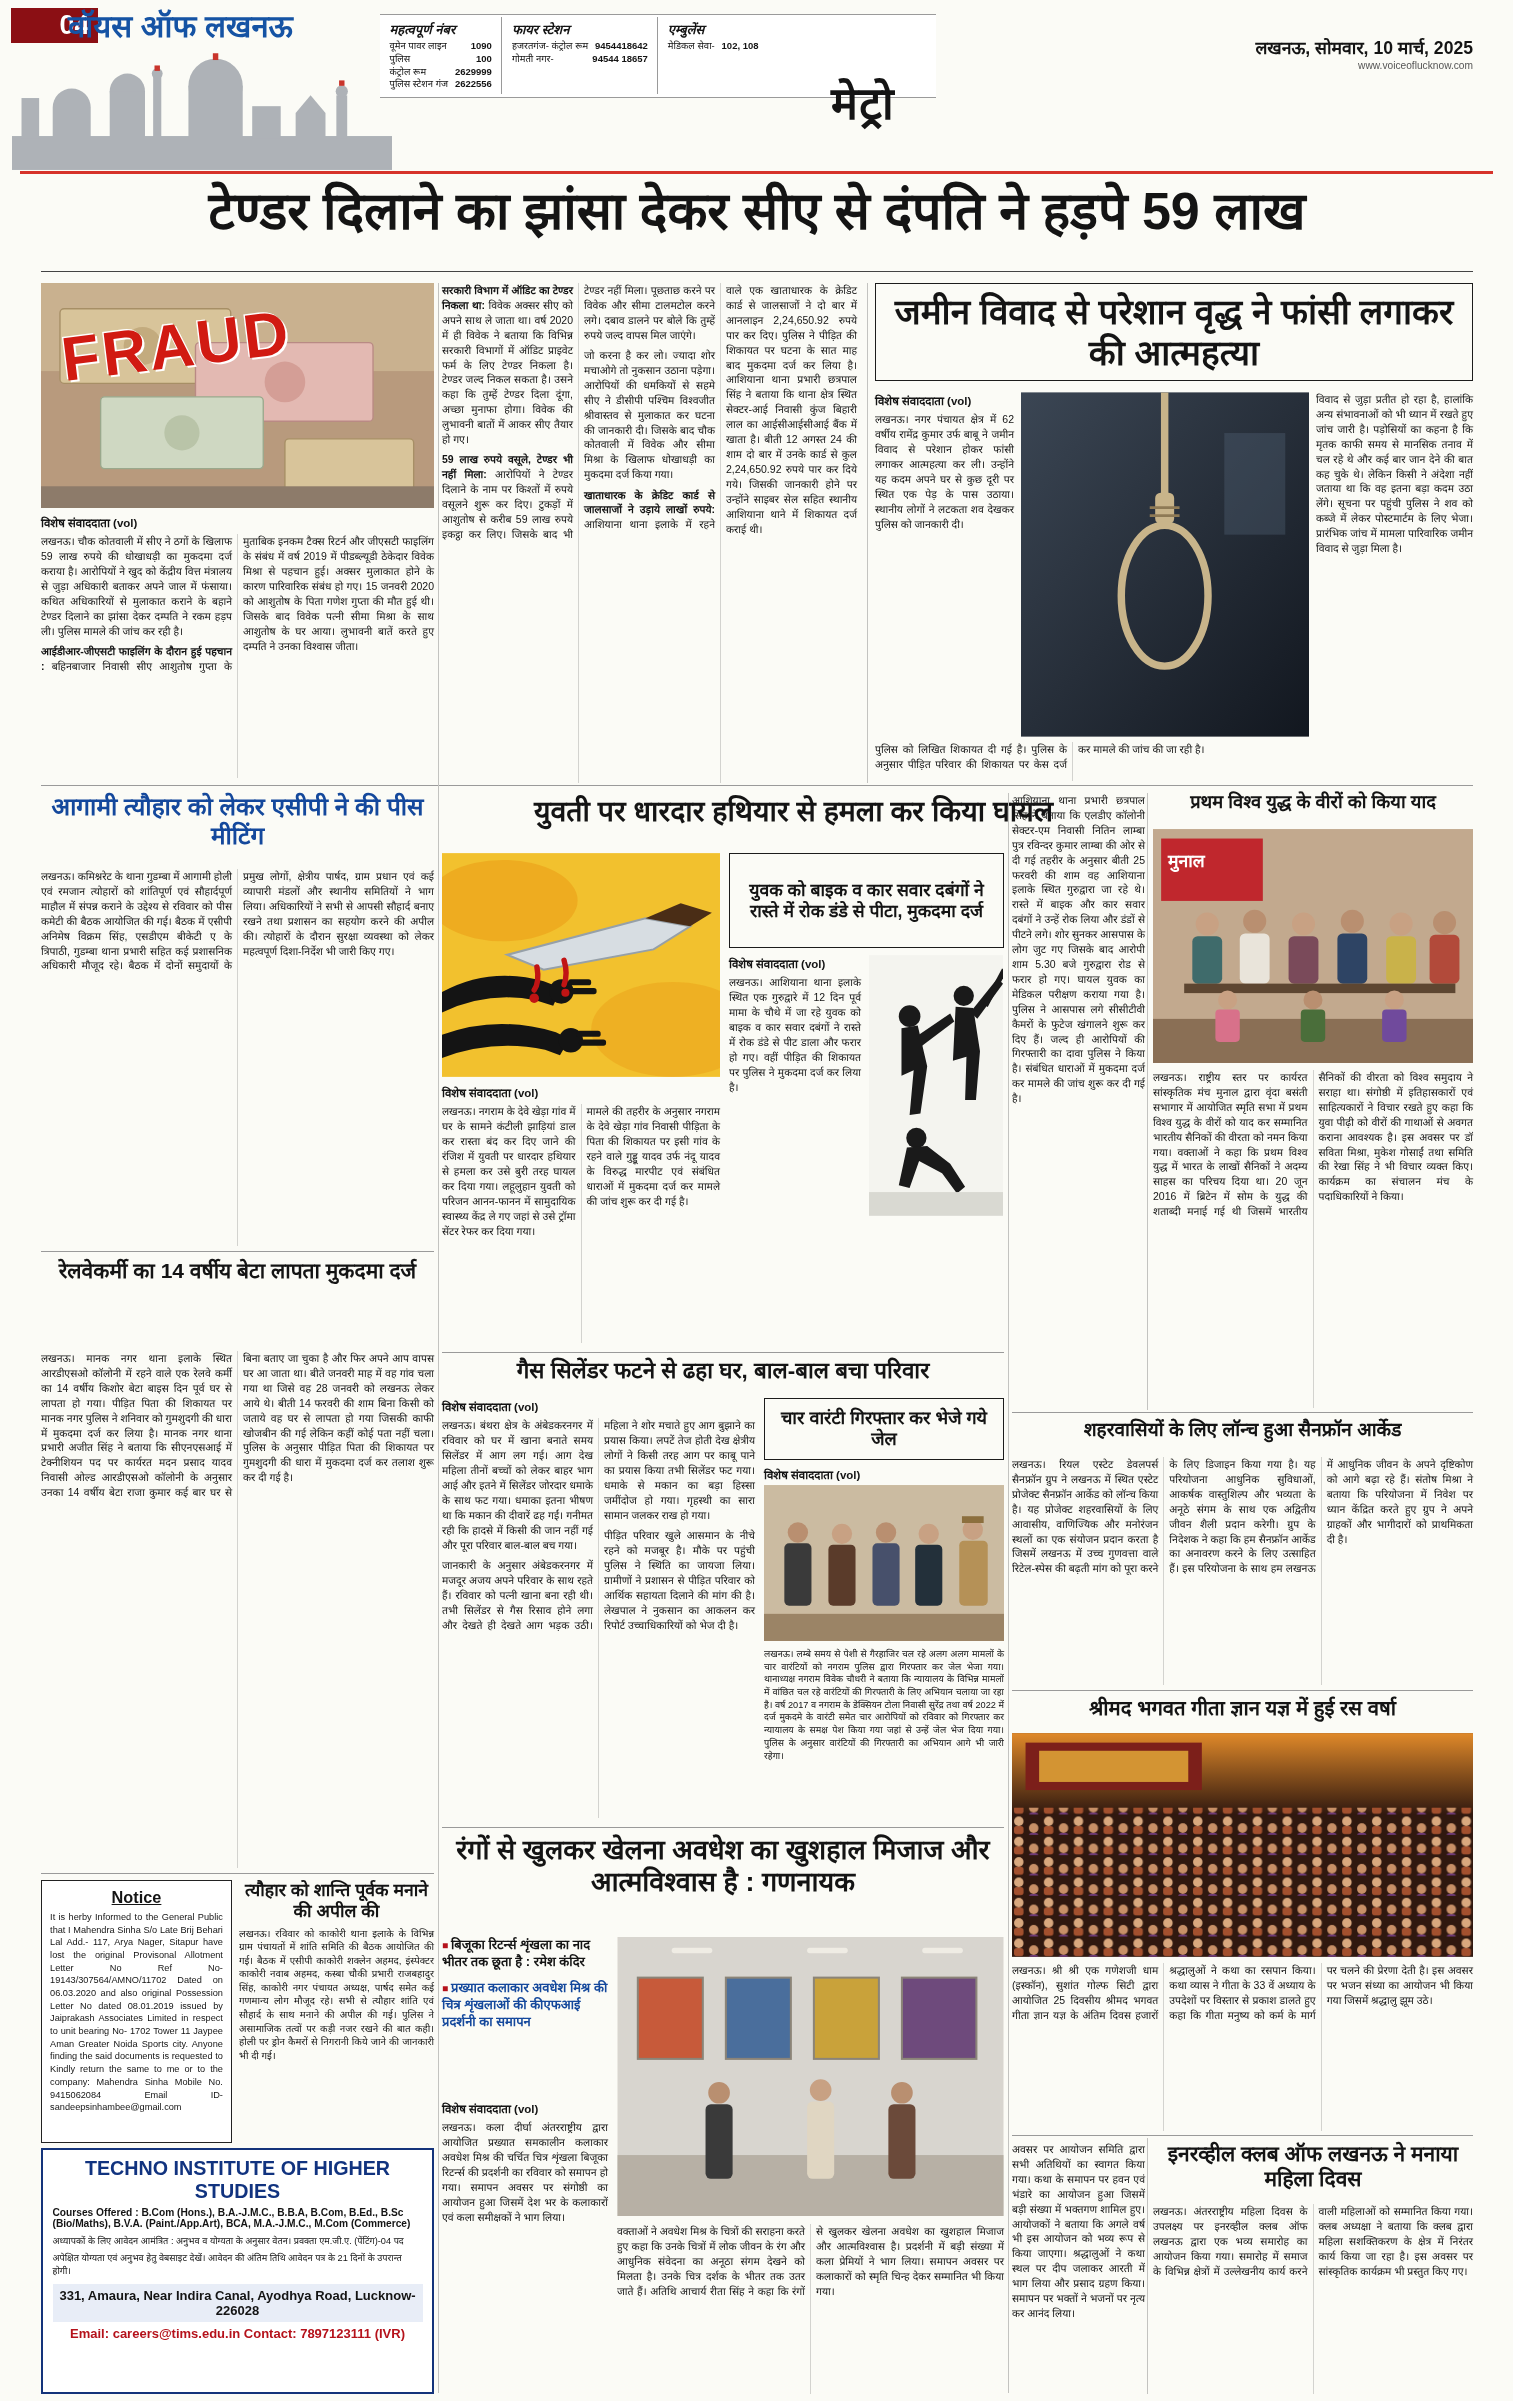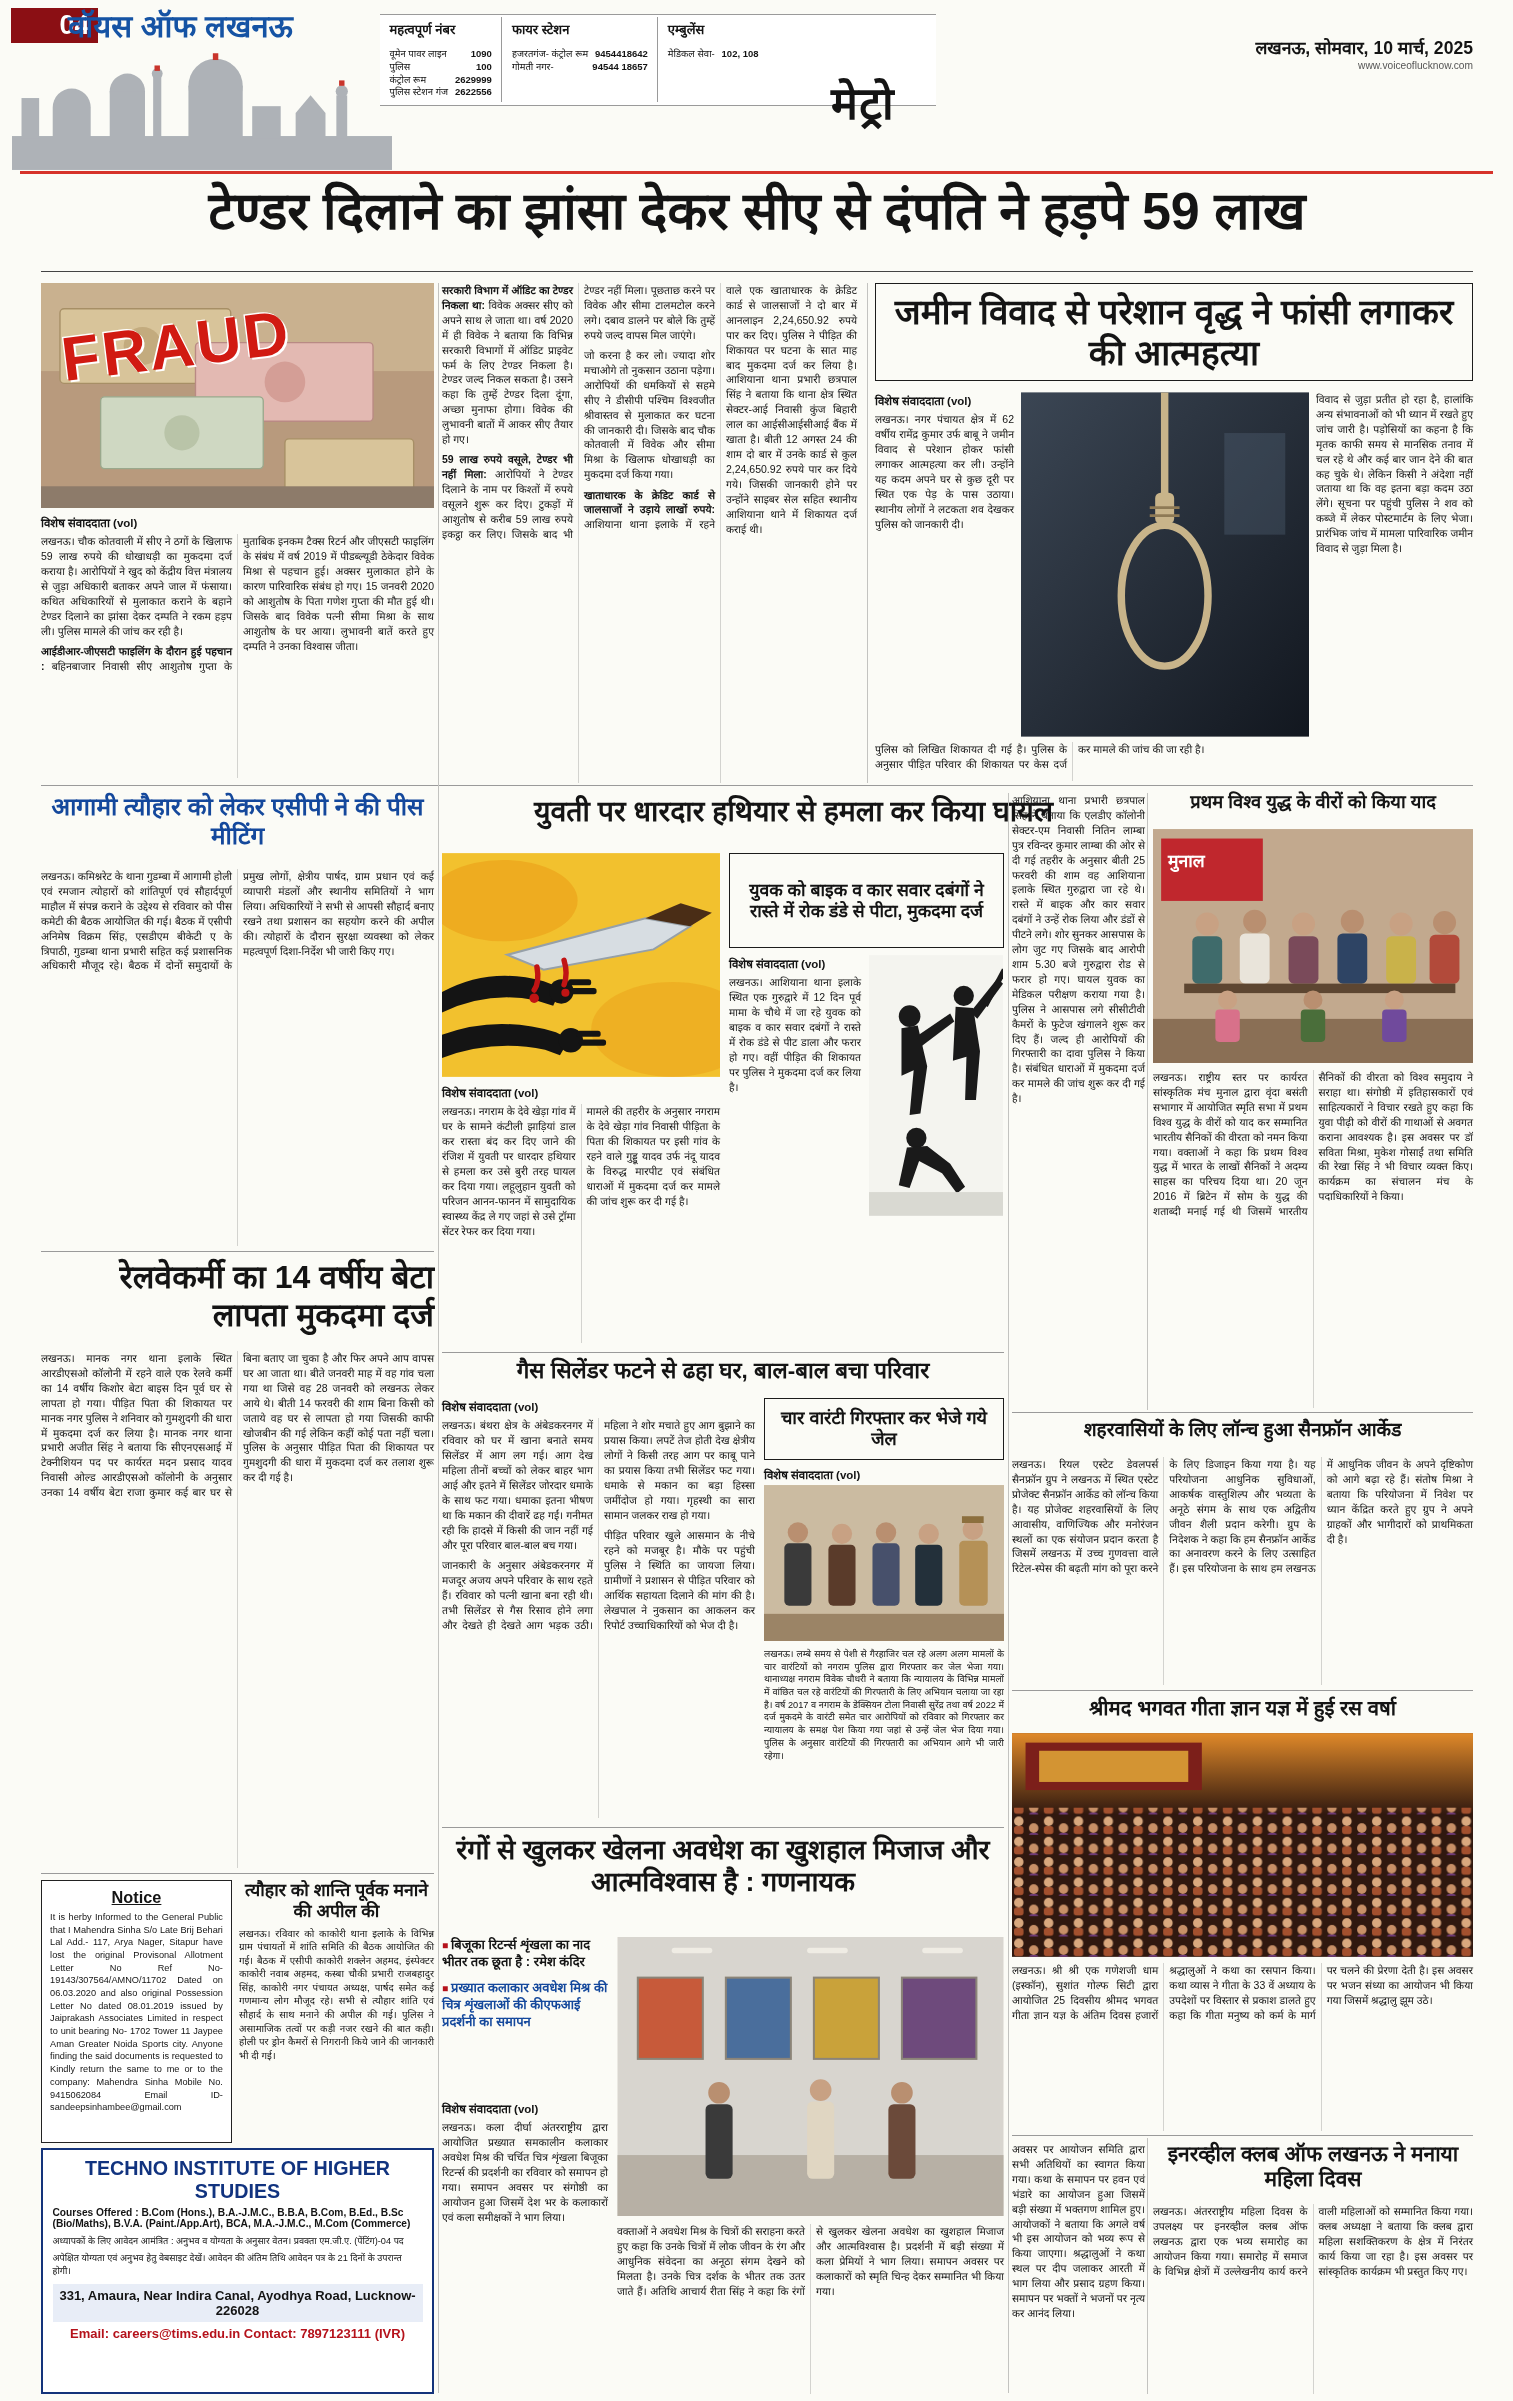--- a/index.html
+++ b/index.html
@@ -23,21 +23,21 @@
   .bullet-item{font-weight:bold;font-size:13px;line-height:1.3;margin:0 0 9.5px 0;}
   .bullet-item::before{content:"■ ";color:#b5121b;font-size:10.2px;}
   .notice-box{border:1.4px solid #222;box-sizing:border-box;padding:6.8px 8.1px;background:#fff;}
   .ad-box{border:2px solid #14337a;box-sizing:border-box;background:#fff;padding:6.8px 9.5px;text-align:center;}
   .masthead-badge{background:#8b0f14;color:#fff;font-weight:bold;font-size:27px;display:flex;align-items:center;justify-content:center;padding-left:40px;}
   .paper-name{color:#1553a4;font-weight:bold;font-size:31px;line-height:1;}
   .metro{font-weight:bold;font-size:45px;letter-spacing:1.4px;}
   .dateline{font-weight:bold;font-size:17.6px;text-align:right;}
   .website{font-size:10.2px;color:#555;text-align:right;}
   .num-col{box-sizing:border-box;padding:2.7px 9.5px;border-left:0.7px solid #9a9a9a;}
-  .num-title{font-weight:bold;font-size:13px;margin-bottom:10px;}
+  .num-title{font-weight:bold;font-size:13px;margin-bottom:2px;font-style:italic;}
   .num-row{font-size:9.5px;line-height:1.35;display:flex;justify-content:space-between;gap:6.8px;white-space:nowrap;}
   .num-row .v{font-weight:bold;}
   .lead-headline{font-weight:bold;font-size:52px;text-align:center;line-height:1.05;}
   .fraud-word{position:absolute;left:20.3px;top:27px;font-weight:bold;font-size:62px;color:#d11a12;
               transform:rotate(-7deg);text-shadow:2px 2px 0 #fff,-1.4px -1.4px 0 #fff;letter-spacing:2.7px;}
   .banner-word{position:absolute;left:15px;top:19px;color:#fff;font-weight:bold;font-size:17.6px;}
 </style>
 </head>
 <body>
 
@@ -188,21 +188,21 @@
   </div>
 
   <div class="hline" style="left:41px;top:785px;width:1432px;"></div>
 
   <div class="abs hd hd-blue" style="left:41px;top:793px;width:393px;font-size:24.4px;text-align:center;">आगामी त्यौहार को लेकर एसीपी ने की पीस मीटिंग</div>
   <div class="abs body-text c2" style="left:41px;top:869px;width:393px;height:377px;">
     <p>लखनऊ। कमिश्नरेट के थाना गुडम्बा में आगामी होली एवं रमजान त्योहारों को शांतिपूर्ण एवं सौहार्दपूर्ण माहौल में संपन्न कराने के उद्देश्य से रविवार को पीस कमेटी की बैठक आयोजित की गई। बैठक में एसीपी अनिमेष विक्रम सिंह, एसडीएम बीकेटी ए के त्रिपाठी, गुडम्बा थाना प्रभारी सहित कई प्रशासनिक अधिकारी मौजूद रहे। बैठक में दोनों समुदायों के प्रमुख लोगों, क्षेत्रीय पार्षद, ग्राम प्रधान एवं कई व्यापारी मंडलों और स्थानीय समितियों ने भाग लिया। अधिकारियों ने सभी से आपसी सौहार्द बनाए रखने तथा प्रशासन का सहयोग करने की अपील की। त्योहारों के दौरान सुरक्षा व्यवस्था को लेकर महत्वपूर्ण दिशा-निर्देश भी जारी किए गए।</p>
   </div>
   <div class="hline" style="left:41px;top:1251px;width:393px;"></div>
 
-  <div class="abs hd" style="left:41px;top:1259px;width:393px;font-size:32px;text-align:right;">रेलवेकर्मी का 14 वर्षीय बेटा लापता मुकदमा दर्ज</div>
+  <div class="abs hd" style="left:41px;top:1259px;width:393px;font-size:21px;text-align:center;">रेलवेकर्मी का 14 वर्षीय बेटा लापता मुकदमा दर्ज</div>
   <div class="abs body-text c2" style="left:41px;top:1351px;width:393px;height:517px;">
     <p>लखनऊ। मानक नगर थाना इलाके स्थित आरडीएसओ कॉलोनी में रहने वाले एक रेलवे कर्मी का 14 वर्षीय किशोर बेटा बाइस दिन पूर्व घर से लापता हो गया। पीड़ित पिता की शिकायत पर मानक नगर पुलिस ने शनिवार को गुमशुदगी की धारा में मुकदमा दर्ज कर लिया है। मानक नगर थाना प्रभारी अजीत सिंह ने बताया कि सीएनएसआई में टेक्नीशियन पद पर कार्यरत मदन प्रसाद यादव निवासी ओल्ड आरडीएसओ कॉलोनी के अनुसार उनका 14 वर्षीय बेटा राजा कुमार कई बार घर से बिना बताए जा चुका है और फिर अपने आप वापस घर आ जाता था। बीते जनवरी माह में वह गांव चला गया था जिसे वह 28 जनवरी को लखनऊ लेकर आये थे। बीती 14 फरवरी की शाम बिना किसी को जताये वह घर से लापता हो गया जिसकी काफी खोजबीन की गई लेकिन कहीं कोई पता नहीं चला। पुलिस के अनुसार पीड़ित पिता की शिकायत पर गुमशुदगी की धारा में मुकदमा दर्ज कर तलाश शुरू कर दी गई है।</p>
   </div>
   <div class="hline" style="left:41px;top:1873px;width:393px;"></div>
 
   <div class="abs notice-box" style="left:41px;top:1880px;width:191px;height:263px;">
     <div style="text-align:center;font-weight:bold;font-size:16.3px;text-decoration:underline;margin-bottom:4.1px;">Notice</div>
     <div class="small-text">It is herby Informed to the General Public that I Mahendra Sinha S/o Late Brij Behari Lal Add.- 117, Arya Nager, Sitapur have lost the original Provisonal Allotment Letter No Ref No- 19143/307564/AMNO/11702 Dated on 06.03.2020 and also original Possession Letter No dated 08.01.2019 issued by Jaiprakash Associates Limited in respect to unit bearing No- 1702 Tower 11 Jaypee Aman Greater Noida Sports city. Anyone finding the said documents is requested to Kindly return the same to me or to the company: Mahendra Sinha Mobile No. 9415062084 Email ID- sandeepsinhambee@gmail.com</div>
   </div>
 

